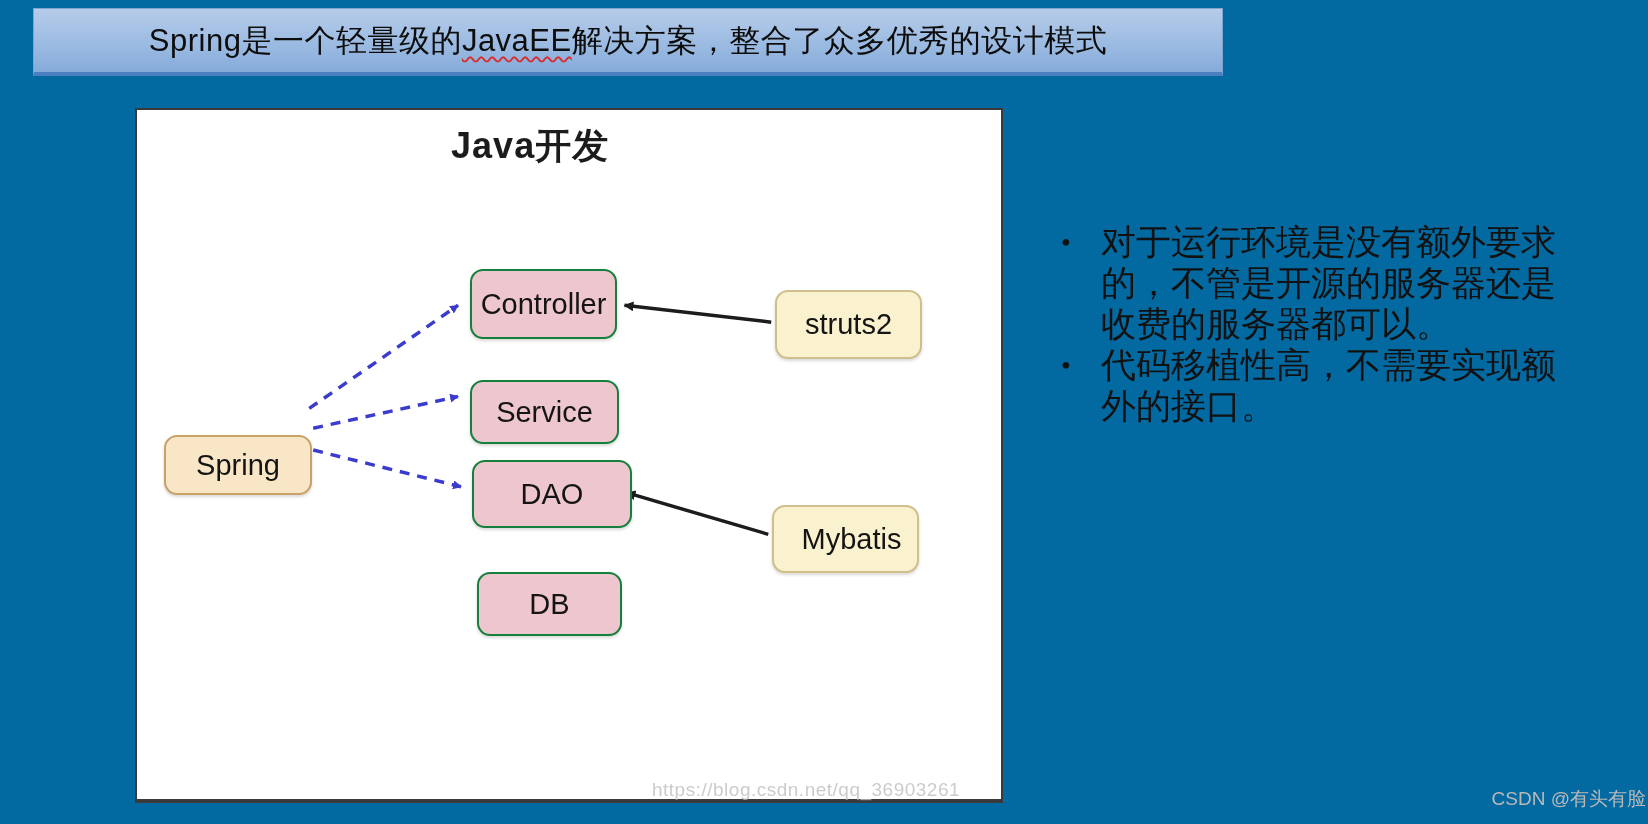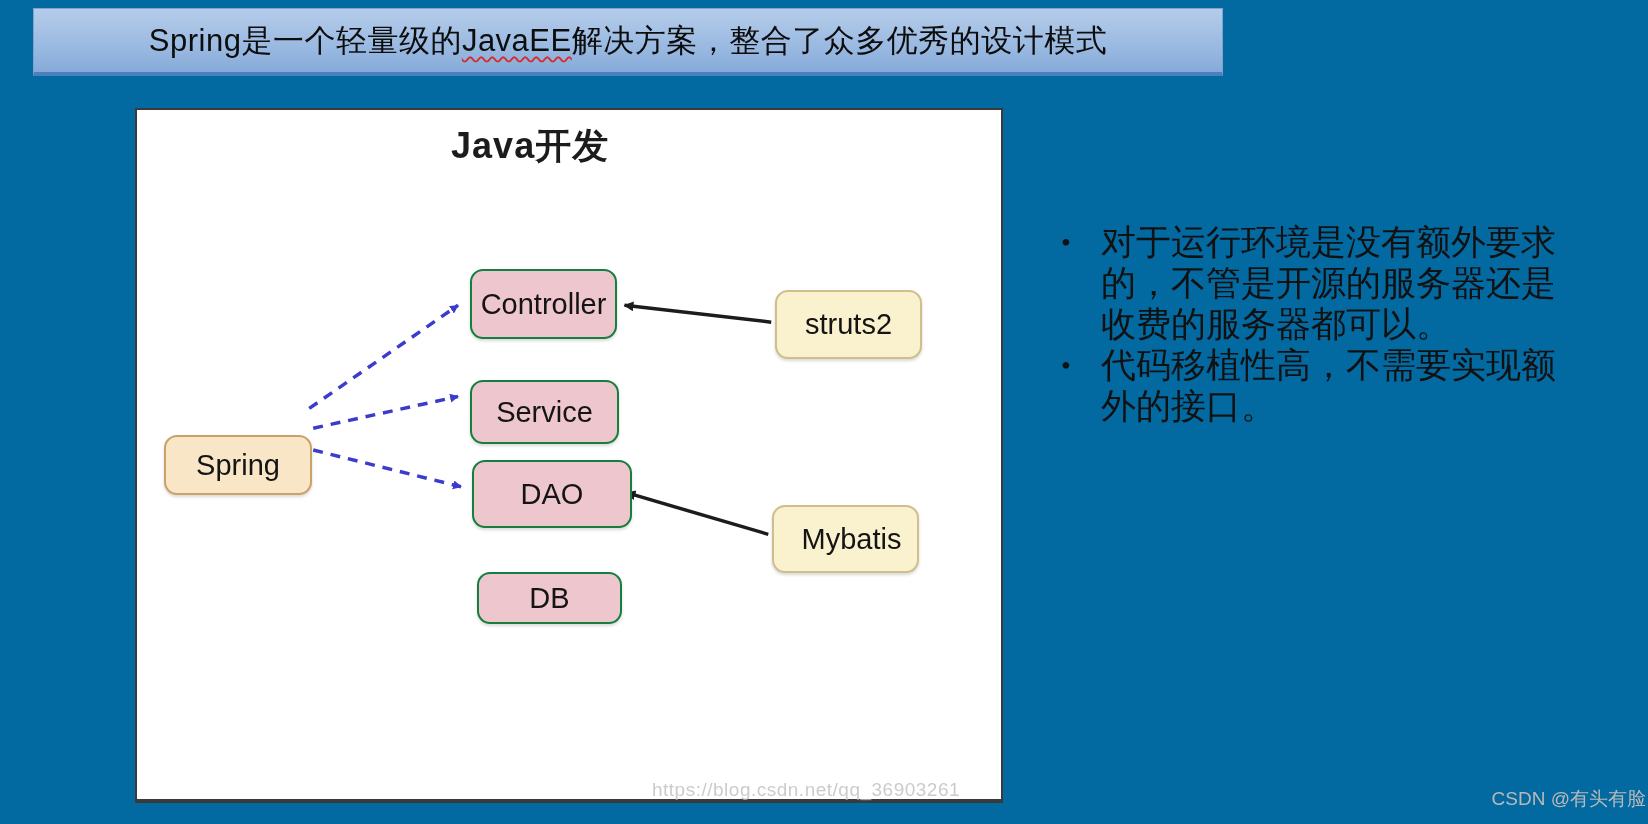--- a/index.html
+++ b/index.html
@@ -72,21 +72,21 @@
     box-shadow: 0 2px 3px rgba(60,40,40,0.18);
   }
   .node--pink   { background: #eec6ce; border: 2px solid #15803d; }
   .node--tan    { background: #f9e6c6; border: 2px solid #c9a26a; }
   .node--yellow { background: #faf2cf; border: 2px solid #cfbf8b; }
 
   .node--spring     { left: 27px;  top: 297px; width: 148px; height: 60px; margin-top: 28px; }
   .node--controller { left: 333px; top: 159px; width: 147px; height: 70px; }
   .node--service    { left: 333px; top: 270px; width: 149px; height: 64px; }
   .node--dao        { left: 335px; top: 350px; width: 160px; height: 68px; }
-  .node--db         { left: 340px; top: 462px; width: 145px; height: 52px; }
+  .node--db         { left: 340px; top: 462px; width: 145px; height: 64px; }
   .node--struts2    { left: 638px; top: 180px; width: 147px; height: 69px; }
   .node--mybatis    { left: 635px; top: 395px; width: 147px; height: 68px; padding-left: 12px; }
 
   
   .notes {
     position: absolute;
     left: 1055px; top: 222px;
     width: 510px;
     font-family: "Liberation Serif", "DejaVu Serif", serif;
     color: #111111;

